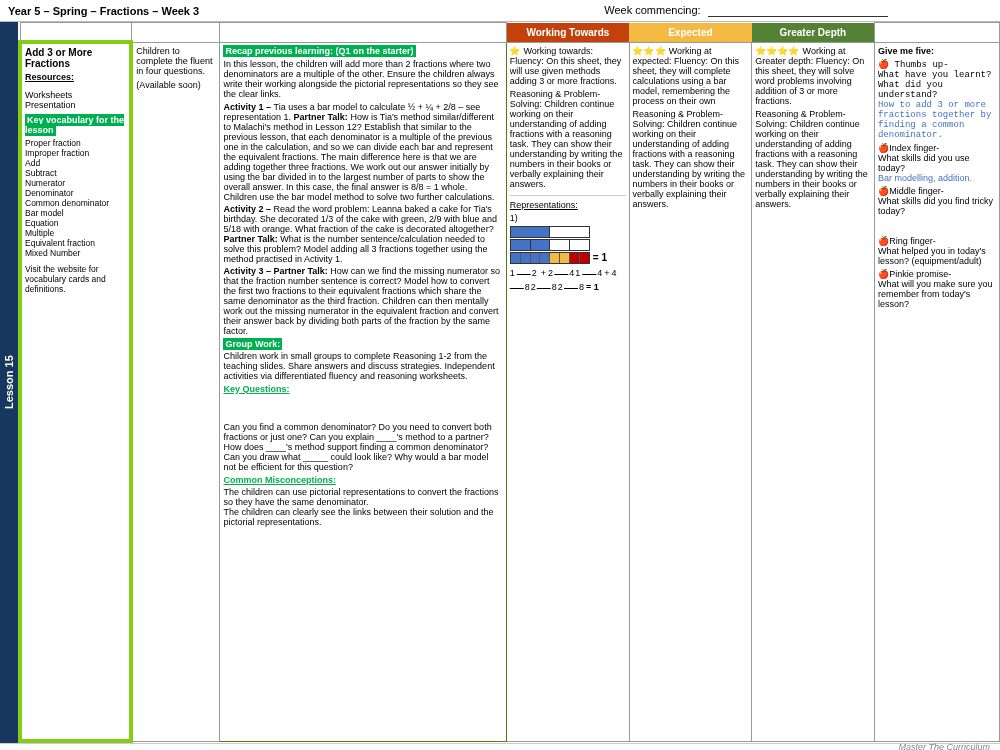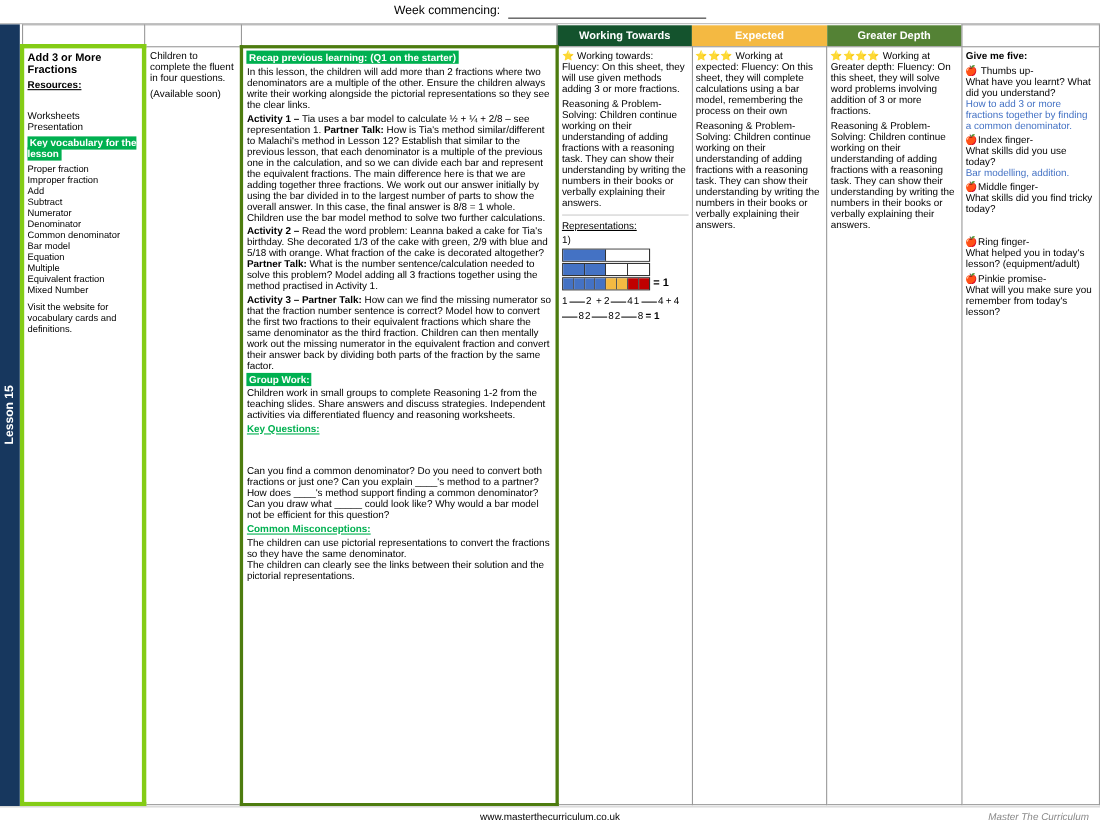--- a/index.html
+++ b/index.html
@@ -1,29 +1,30 @@
 <!DOCTYPE html>
 <html><head>
   <meta charset="utf-8">
   <style>
     * { box-sizing: border-box; margin: 0; padding: 0; }
     body { font-family: Arial, sans-serif; font-size: 10px; background: #fff; width: 1000px; height: 750px; overflow: hidden; }
 
     .header-blue { background: #4472c4; color: white; text-align: center; font-weight: bold; font-size: 10px; padding: 4px; }
-    .header-red { background: #14532d; color: white; text-align: center; font-weight: bold; font-size: 10px; padding: 4px; }
+    .header-red { background: #c2410c; color: white; text-align: center; font-weight: bold; font-size: 10px; padding: 4px; }
     .header-orange { background: #f4b942; color: white; text-align: center; font-weight: bold; font-size: 10px; padding: 4px; }
     .header-green { background: #548235; color: white; text-align: center; font-weight: bold; font-size: 10px; padding: 4px; }
     .header-gray { background: #7f7f7f; color: white; text-align: center; font-weight: bold; font-size: 10px; padding: 4px; }
   </style>
 </head>
 <body>
 
 <div style="width:1000px; height:750px; display:flex; flex-direction:column; overflow:hidden;">
 
   <div style="display:flex; padding:4px 8px; border-bottom:1px solid #bbb; align-items:center; background:#fff;">
+    <span style="font-size:11px; font-weight:bold; flex:1;">Year 5 – Spring – Fractions – Week 3</span>
     <span style="font-size:11px; flex:1; text-align:center;">
       <span>Week commencing:</span>
       <span style="display:inline-block; width:180px; border-bottom:1px solid #333; margin-left:4px;">&nbsp;</span>
     </span>
   </div>
 
   <div style="flex:1; display:flex; overflow:hidden;">
 
     <div style="background:#17375e; color:white; font-weight:bold; font-size:11px; writing-mode:vertical-rl; transform:rotate(180deg); padding:6px 3px; display:flex; align-items:center; justify-content:center; min-width:18px;">
       <span>Lesson 15</span>
@@ -50,21 +51,21 @@
             <th class="header-orange">Expected</th>
             <th class="header-green">Greater Depth</th>
             <th style="border:1px solid #999; padding:2px;"></th>
           </tr>
         </thead>
         <tbody>
           <tr style="height:calc(100% - 44px);">
 
             <td style="border:4px solid #84cc16; vertical-align:top; padding:3px; font-size:9px;">
               <div style="font-weight:bold; font-size:10px; margin-bottom:3px;">Add 3 or More Fractions</div>
-              <div style="margin-bottom:18px;"><span style="text-decoration:underline; font-weight:bold;">Resources:</span></div>
+              <div style="margin-bottom:8px;"><span style="text-decoration:underline; font-weight:bold;">Resources:</span></div>
               <div>Worksheets</div>
               <div>Presentation</div>
               <div style="margin-top:5px;">
                 <span style="background:#00b050; color:white; font-weight:bold; padding:1px 2px; font-size:9px;">Key vocabulary for the lesson</span>
               </div>
               <div style="margin-top:3px; font-size:8.5px;">
                 <div>Proper fraction</div>
                 <div>Improper fraction</div>
                 <div>Add</div>
                 <div>Subtract</div>
@@ -78,21 +79,21 @@
                 <div>Mixed Number</div>
               </div>
               <div style="margin-top:6px; font-size:8.5px;">Visit the website for vocabulary cards and definitions.</div>
             </td>
 
             <td style="border:1px solid #999; vertical-align:top; padding:3px; font-size:9px;">
               <div style="margin-bottom:4px;">Children to complete the fluent in four questions.</div>
               <div>(Available soon)</div>
             </td>
 
-            <td style="border:3px solid #4d7c0f; vertical-align:top; padding:3px; font-size:9px; overflow:hidden;">
+            <td style="border:1px solid #4d7c0f; vertical-align:top; padding:3px; font-size:9px; overflow:hidden;">
               <div style="margin-bottom:3px;">
                 <span style="background:#00b050; color:white; font-weight:bold; font-size:9px; padding:1px 2px;">Recap previous learning: (Q1 on the starter)</span>
               </div>
               <div style="margin-bottom:3px;">In this lesson, the children will add more than 2 fractions where two denominators are a multiple of the other. Ensure the children always write their working alongside the pictorial representations so they see the clear links.</div>
 
               <div style="margin-bottom:2px;"><span style="font-weight:bold;">Activity 1 – </span><span>Tia uses a bar model to calculate ½ + ¼ + 2/8 – see representation 1. <span style="font-weight:bold;">Partner Talk:</span> How is Tia's method similar/different to Malachi's method in Lesson 12? Establish that similar to the previous lesson, that each denominator is a multiple of the previous one in the calculation, and so we can divide each bar and represent the equivalent fractions. The main difference here is that we are adding together three fractions. We work out our answer initially by using the bar divided in to the largest number of parts to show the overall answer. In this case, the final answer is 8/8 = 1 whole. Children use the bar model method to solve two further calculations.</span></div>
 
               <div style="margin-bottom:2px;"><span style="font-weight:bold;">Activity 2 – </span><span>Read the word problem: Leanna baked a cake for Tia's birthday. She decorated 1/3 of the cake with green, 2/9 with blue and 5/18 with orange. What fraction of the cake is decorated altogether? <span style="font-weight:bold;">Partner Talk:</span> What is the number sentence/calculation needed to solve this problem? Model adding all 3 fractions together using the method practised in Activity 1.</span></div>
 
               <div style="margin-bottom:3px;"><span style="font-weight:bold;">Activity 3 – </span><span><span style="font-weight:bold;">Partner Talk:</span> How can we find the missing numerator so that the fraction number sentence is correct? Model how to convert the first two fractions to their equivalent fractions which share the same denominator as the third fraction. Children can then mentally work out the missing numerator in the equivalent fraction and convert their answer back by dividing both parts of the fraction by the same factor.</span></div>
@@ -197,21 +198,21 @@
             <td style="border:1px solid #999; vertical-align:top; padding:3px; font-size:9px;">
               <div style="margin-bottom:3px;">
                 <span style="color:#548235;">⭐⭐⭐⭐ </span>
                 <span>Working at Greater depth: Fluency: On this sheet, they will solve word problems involving addition of 3 or more fractions.</span>
               </div>
               <div>Reasoning &amp; Problem-Solving: Children continue working on their understanding of adding fractions with a reasoning task. They can show their understanding by writing the numbers in their books or verbally explaining their answers.</div>
             </td>
 
             <td style="border:1px solid #999; vertical-align:top; padding:3px; font-size:9px;">
               <div style="font-weight:bold; margin-bottom:3px;">Give me five:</div>
-              <div style="margin-bottom:3px;">
+              <div style="margin-bottom:3px;font-family:Liberation Mono, monospace;">
                 <span>🍎 Thumbs up-</span><br>
                 <span>What have you learnt? What did you understand?</span><br>
                 <span style="color:#4472c4;">How to add 3 or more fractions together by finding a common denominator.</span>
               </div>
               <div style="margin-bottom:3px;">
                 <span>🍎Index finger-</span><br>
                 <span>What skills did you use today?</span><br>
                 <span style="color:#4472c4;">Bar modelling, addition.</span>
               </div>
               <div style="margin-bottom:20px;">
@@ -227,17 +228,16 @@
                 <span>What will you make sure you remember from today's lesson?</span>
               </div>
             </td>
           </tr>
         </tbody>
       </table>
     </div>
   </div>
 
   <div style="display:flex; justify-content:center; align-items:center; padding:3px 10px; border-top:1px solid #ccc; font-size:9px; position:relative;">
-    <span style="text-align:center; flex:1;">www.masterthecurriculum.co.uk</span>
     <span style="position:absolute; right:10px; font-style:italic; color:#888;">Master The Curriculum</span>
   </div>
 
 </div>
 
 </body></html>

